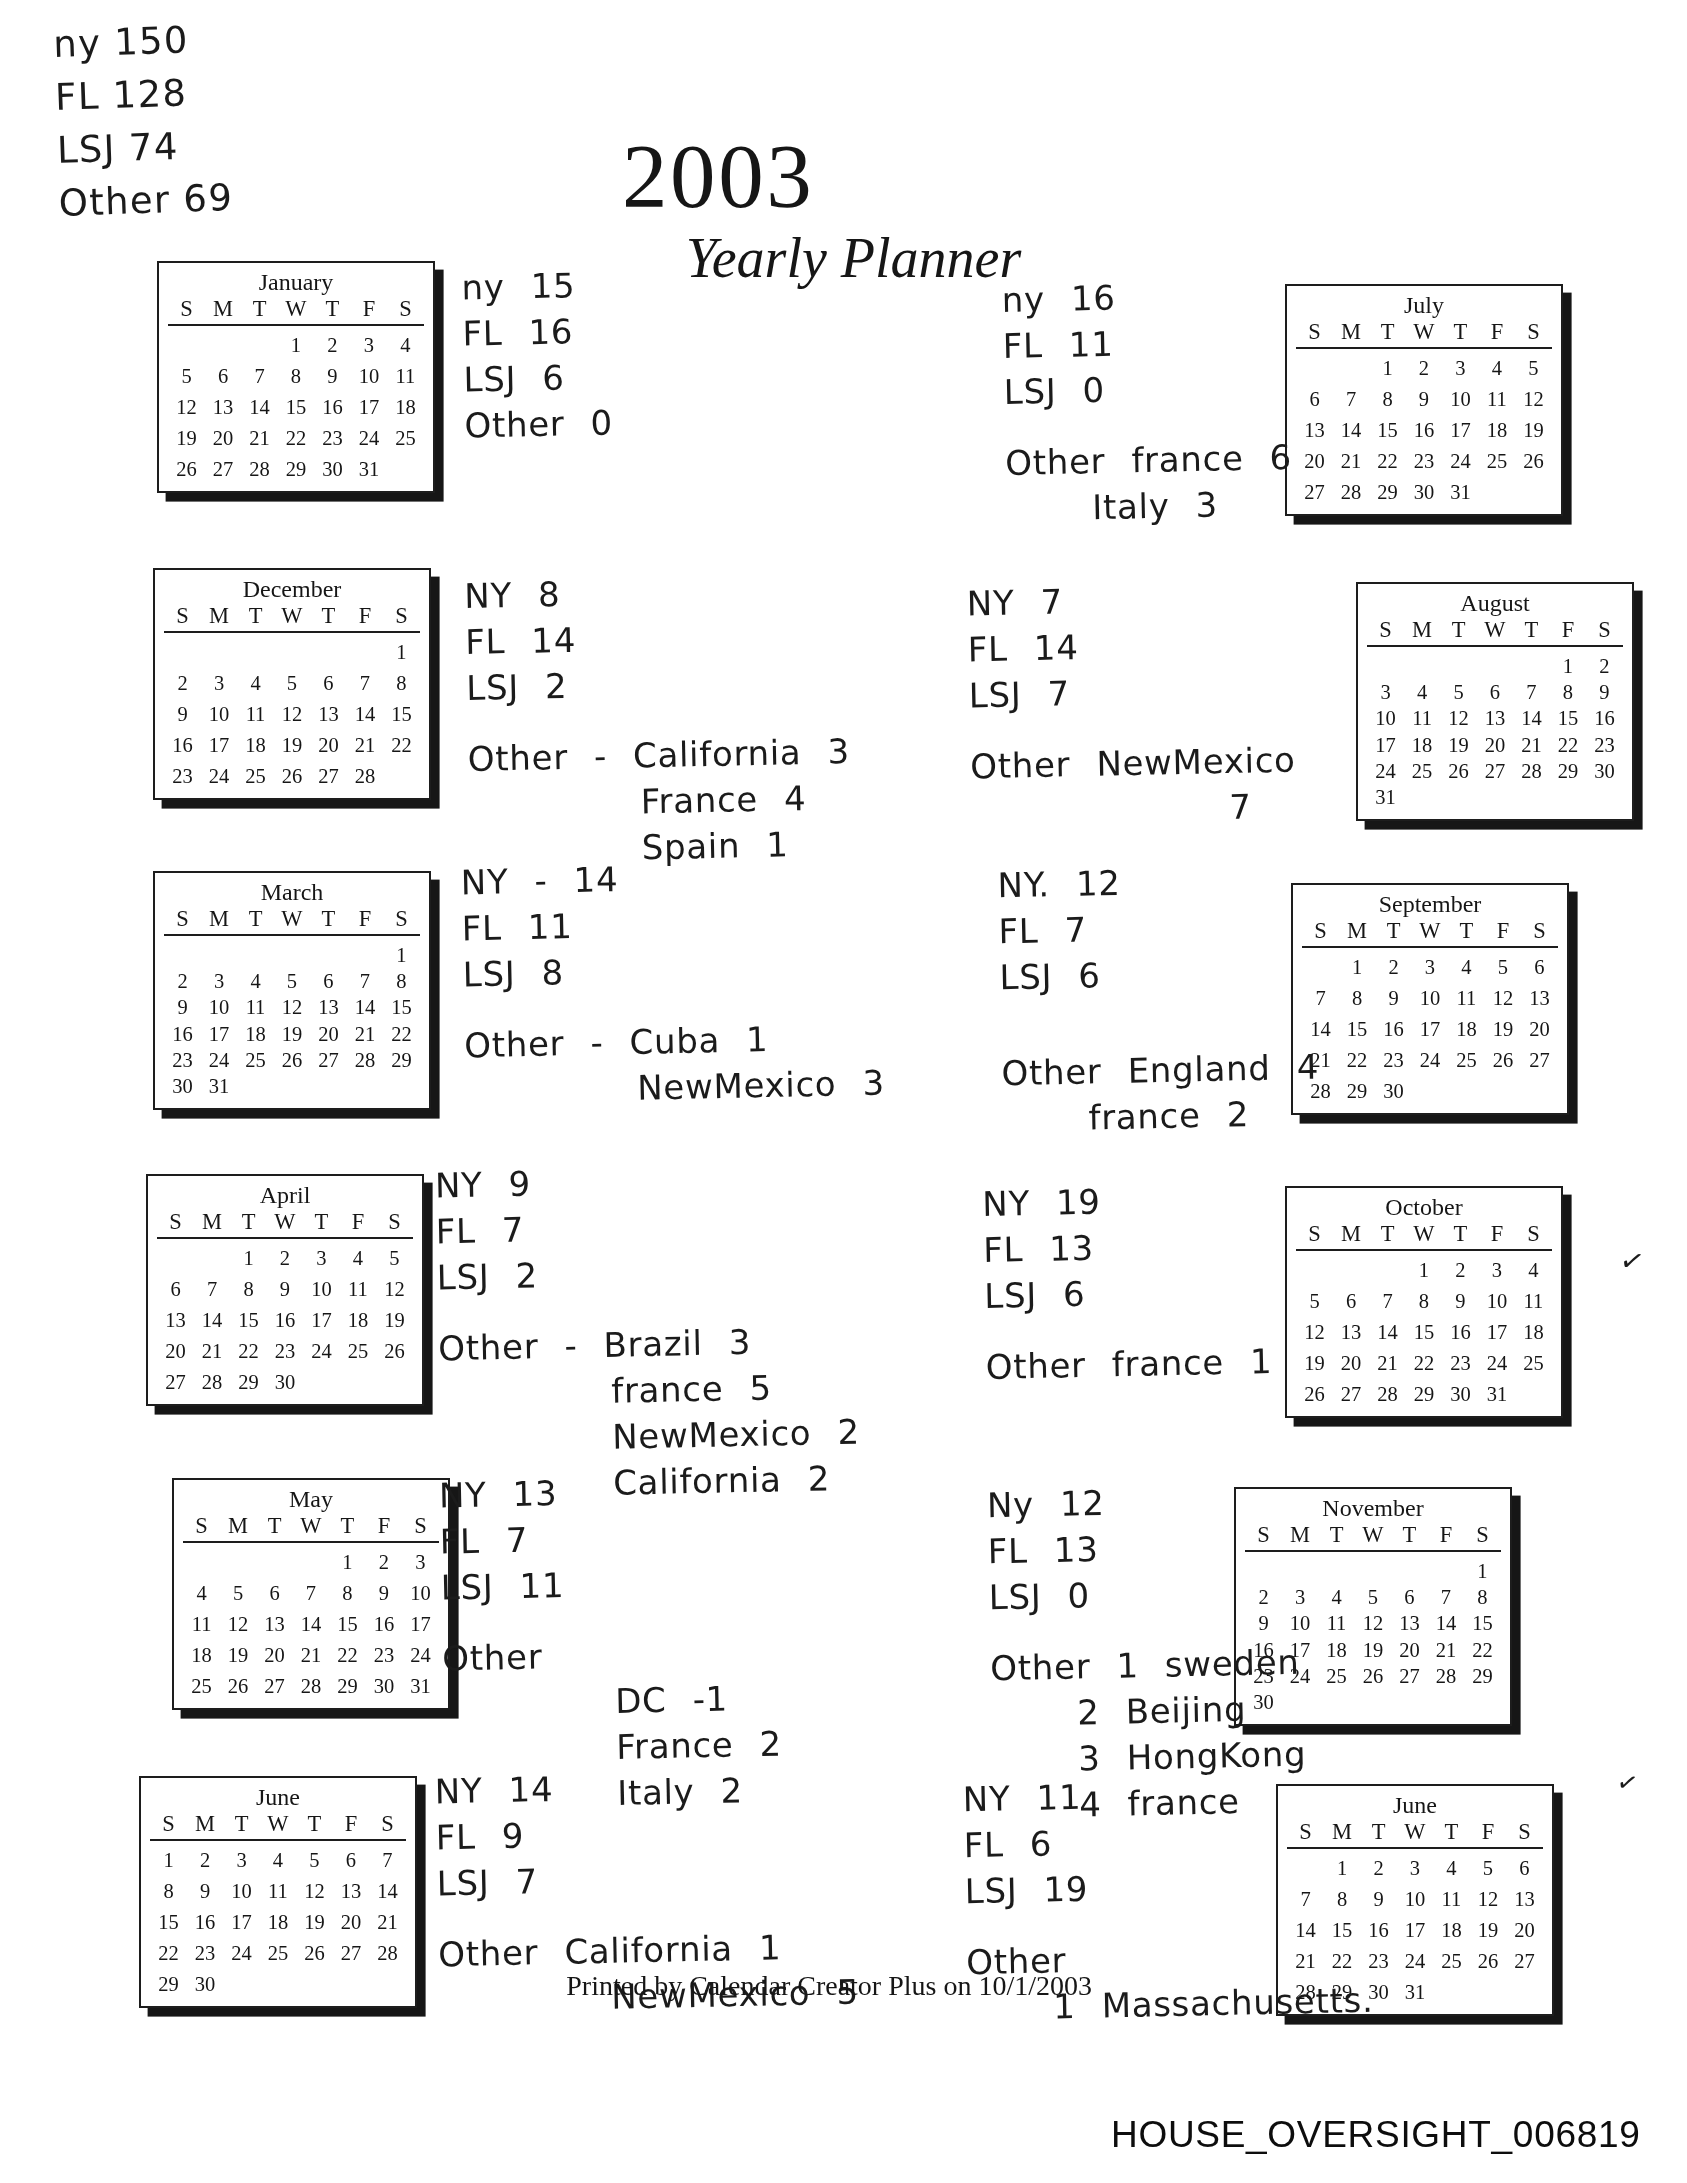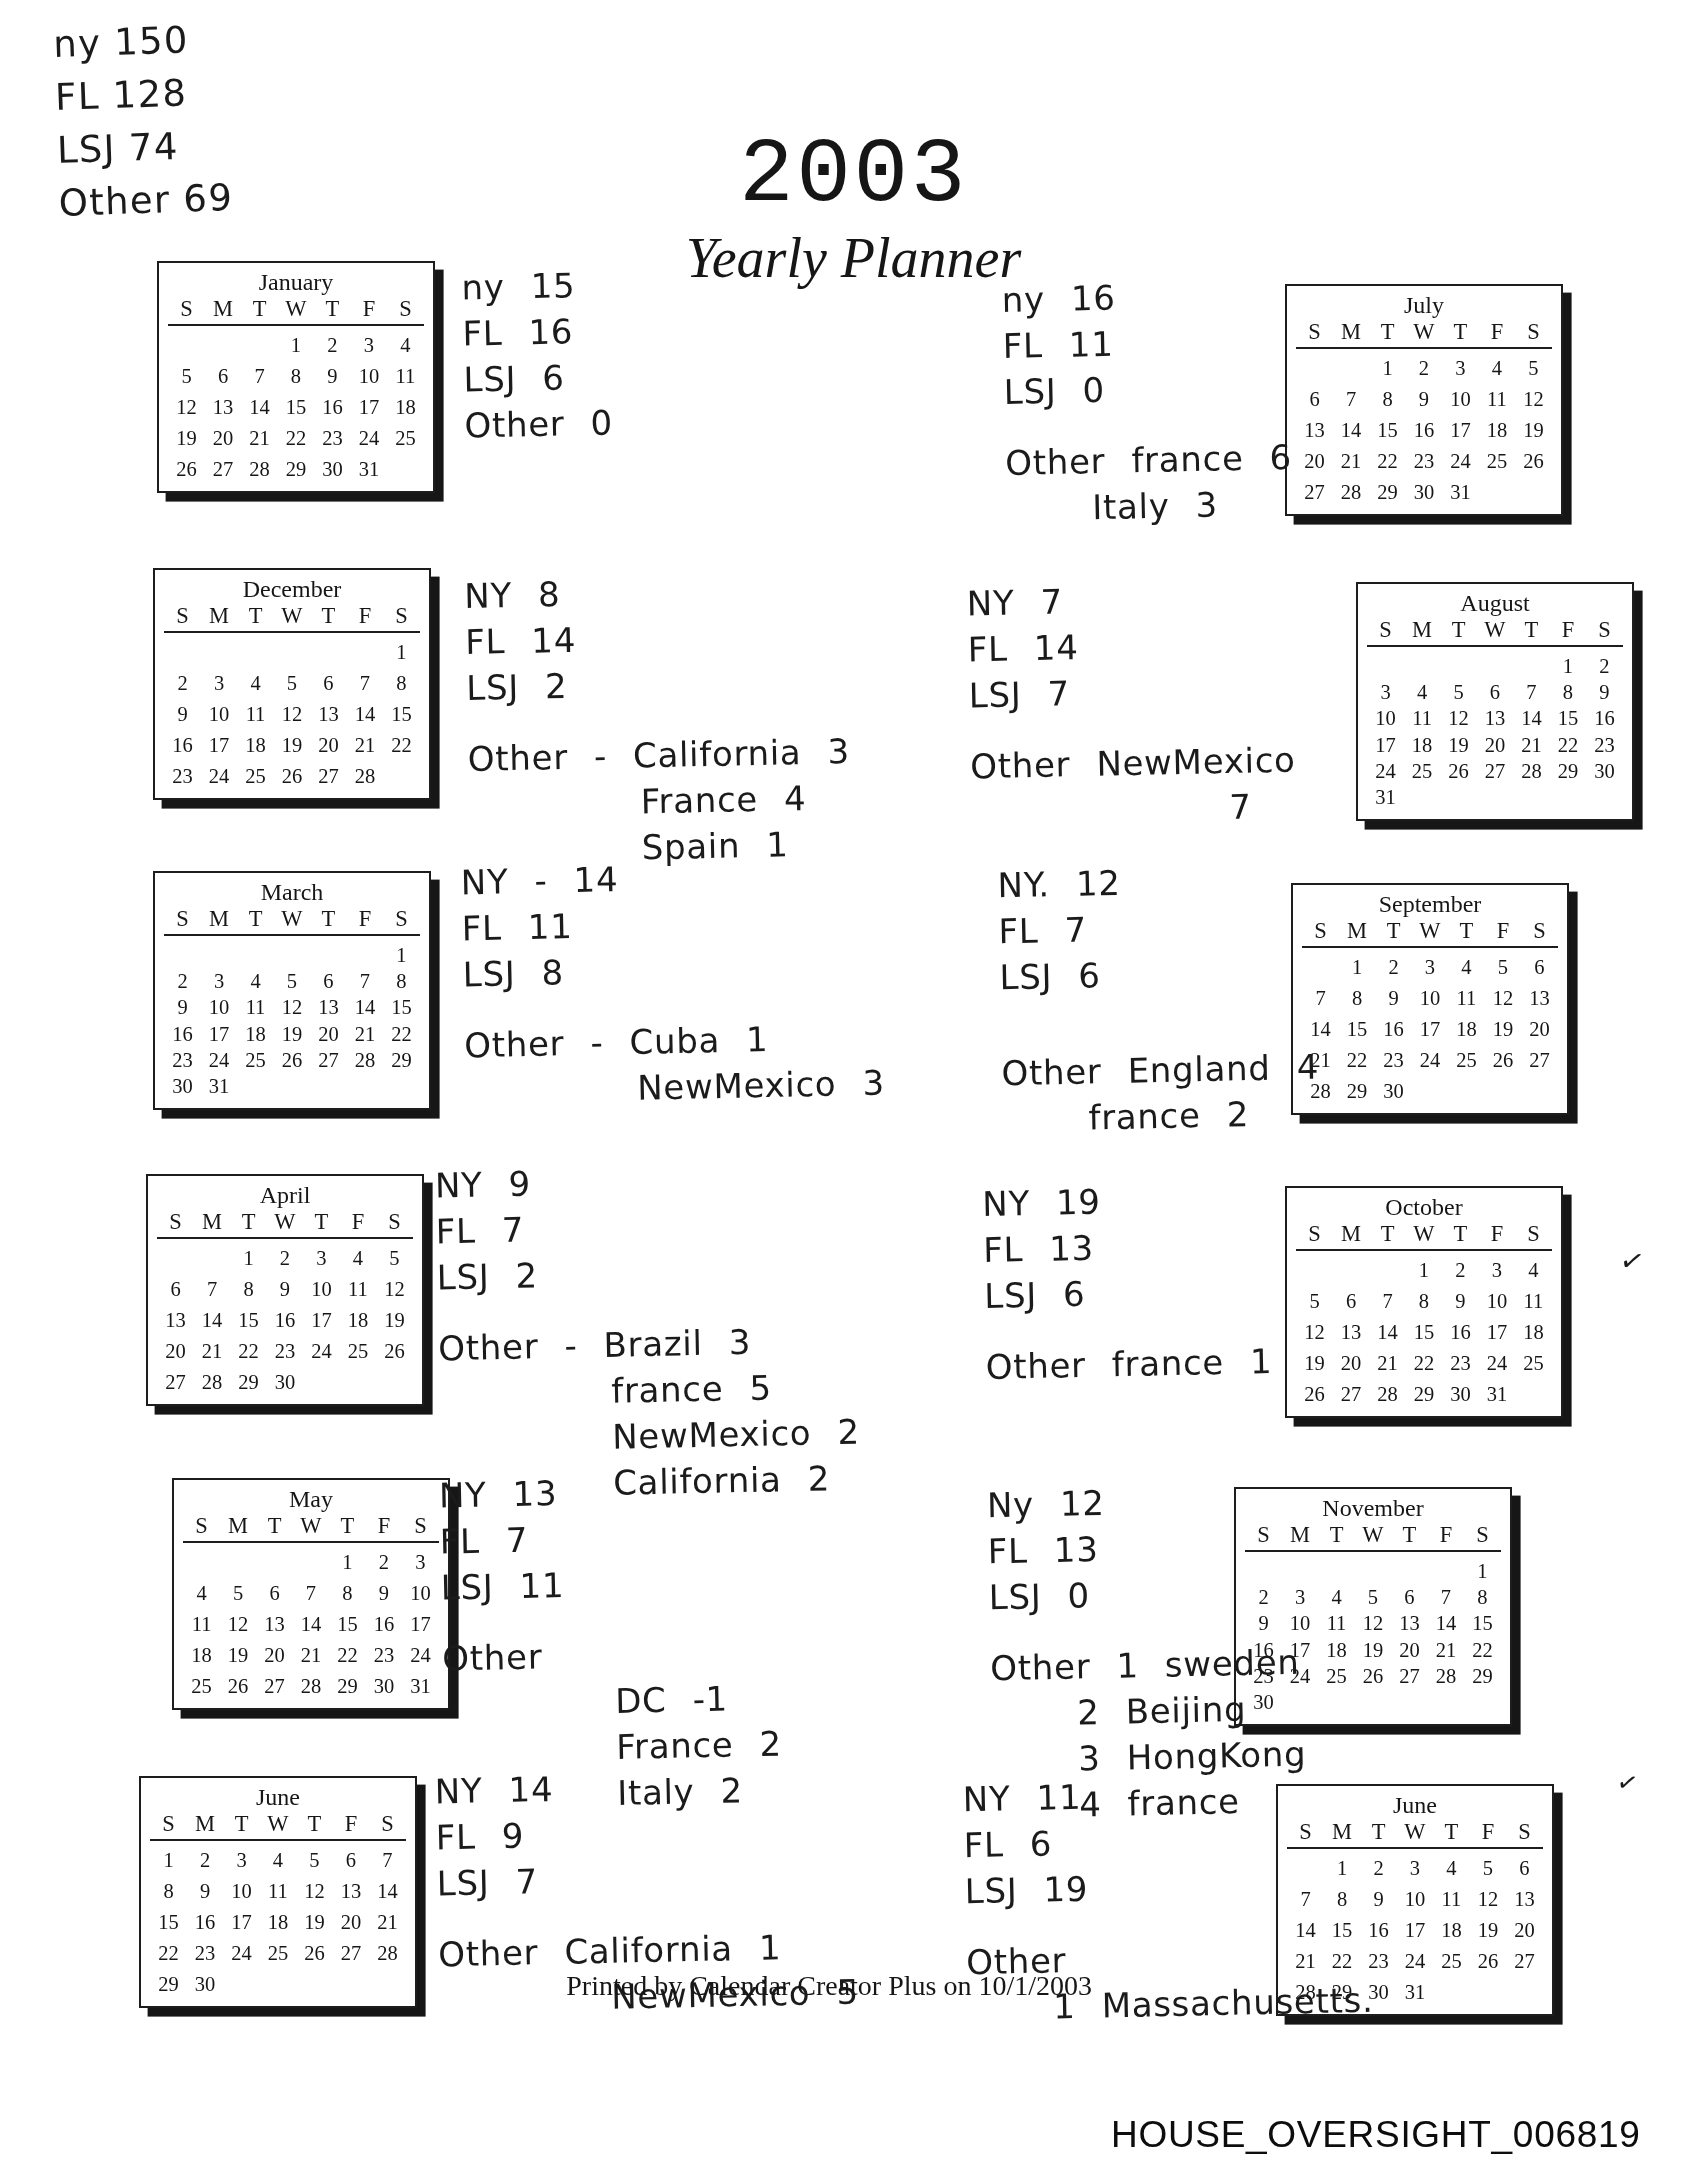--- a/index.html
+++ b/index.html
@@ -33,21 +33,21 @@
   }
   .stray-mark {
     position:absolute;
     font-size:29px;
     transform:rotate(12deg);
   }
 
   
   .page-title {
     position:absolute; left:622px; top:124px; width:463px;
-    text-align:center; font-size:91px; letter-spacing:2.6px;font-family:Liberation Mono, monospace;
+    text-align:left; font-size:91px; letter-spacing:2.6px;
   }
   .page-subtitle {
     position:absolute; left:556px; top:226px; width:595px;
     text-align:center; font-size:56px; font-style:italic;
   }
 
   
   .month {
     position:absolute;
     width:278px;

